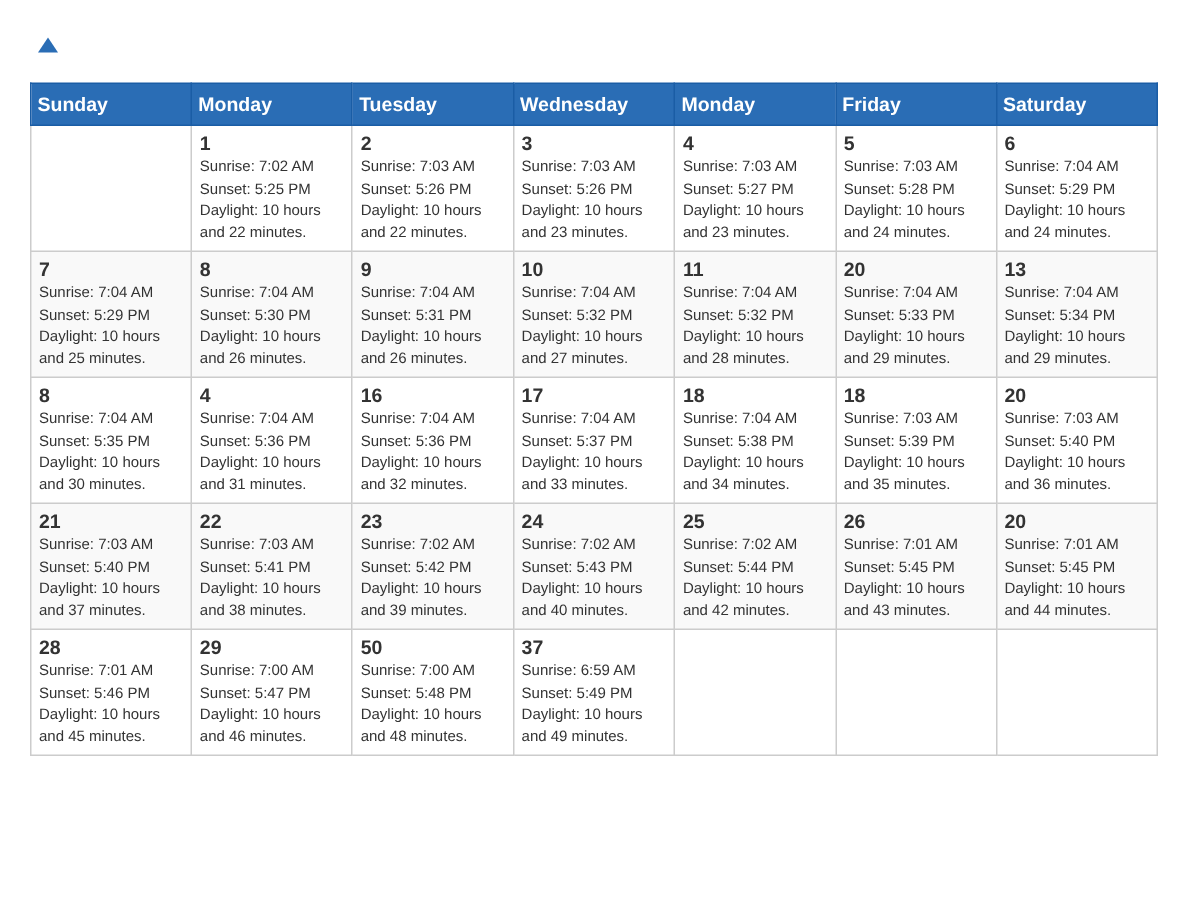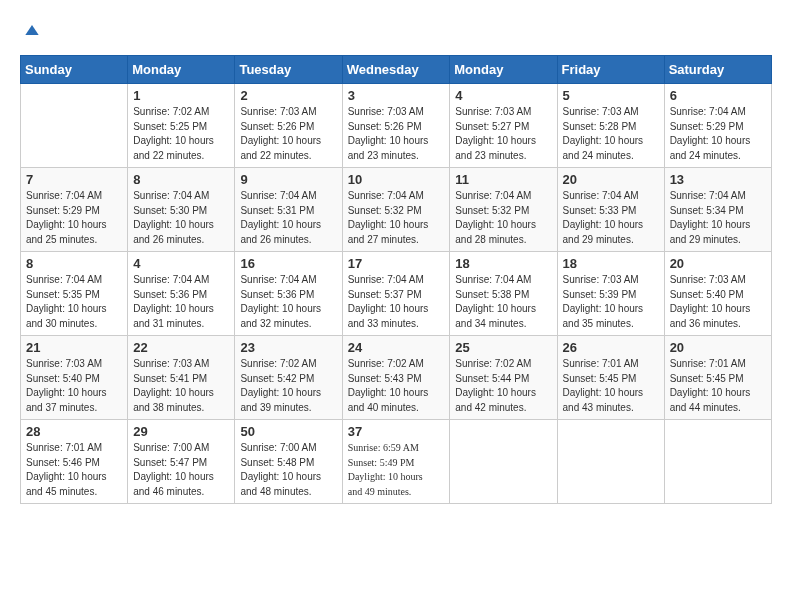--- a/index.html
+++ b/index.html
@@ -338,21 +338,21 @@
         </td>
         <td>
           <span class="day-number">50</span>
           <div class="day-info" style="white-space: pre-line;">Sunrise: 7:00 AM
 Sunset: 5:48 PM
 Daylight: 10 hours
 and 48 minutes.</div>
         </td>
         <td>
           <span class="day-number">37</span>
-          <div class="day-info" style="white-space: pre-line; font-family: Liberation Serif, serif;">Sunrise: 6:59 AM
+          <div class="day-info" style="white-space: pre-line;">Sunrise: 6:59 AM
 Sunset: 5:49 PM
 Daylight: 10 hours
 and 49 minutes.</div>
         </td>
         <td class="empty-cell"></td>
         <td class="empty-cell"></td>
         <td class="empty-cell"></td>
       </tr>
     </tbody>
 </table>

